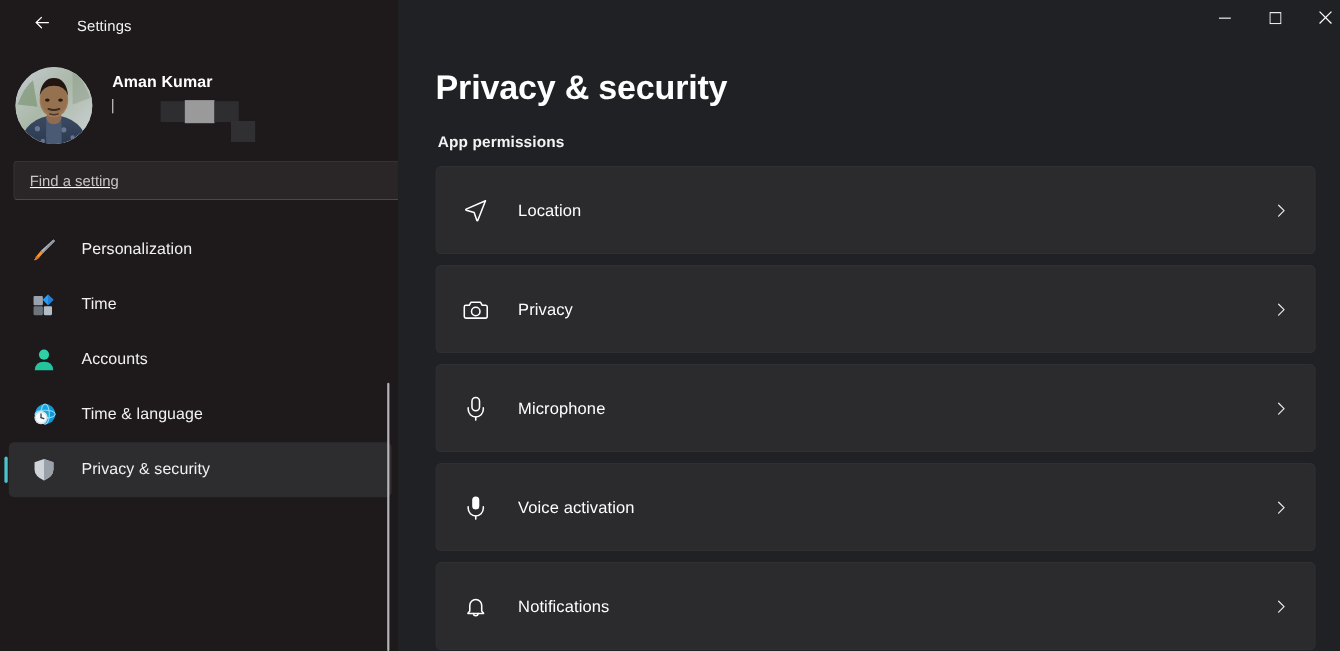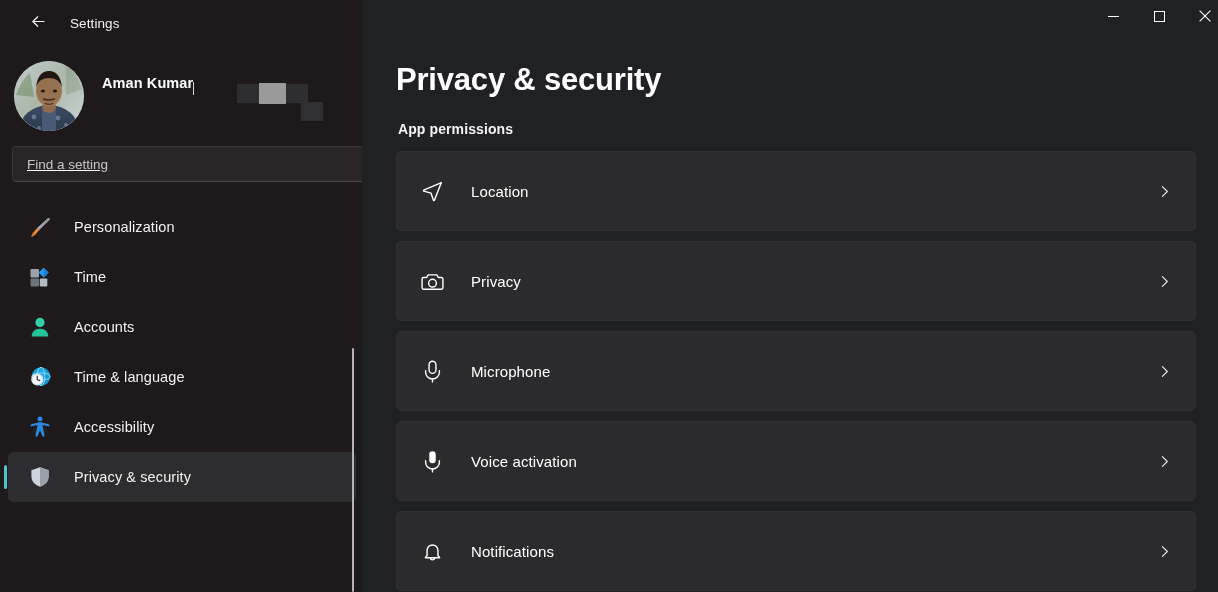--- a/index.html
+++ b/index.html
@@ -88,21 +88,21 @@
     flex: 0 0 70px;
     background: #b9bec4;
     position: relative;
     cursor: pointer;
   }
   .avatar svg { display: block; width: 70px; height: 70px; }
 
   .profile-text {
     margin-left: 18px;
     display: flex;
-    flex-direction: row;
+    flex-direction: column;
     justify-content: center;
     padding-bottom: 2px;
   }
   .profile-name {
     font-size: 14.5px;
     font-weight: 700;
     color: #ffffff;
     letter-spacing: .1px;
   }
   .profile-email-wrap {
@@ -434,29 +434,20 @@
             <circle cx="9.3" cy="14.6" r="6" fill="#e9f3f8"></circle>
             <circle cx="9.3" cy="14.6" r="5.2" fill="#f7fbfd" stroke="#b7cdd9" stroke-width=".6"></circle>
             <line x1="9.3" y1="14.6" x2="9.3" y2="11.2" stroke="#33424d" stroke-width="1.2" stroke-linecap="round"></line>
             <line x1="9.3" y1="14.6" x2="11.8" y2="15.6" stroke="#33424d" stroke-width="1.2" stroke-linecap="round"></line>
           </svg>
         </span>
         <span class="nav-label">Time &amp; language</span>
       </div>
 
 
-      <div class="nav-item">
-        <span class="nav-icon">
-          <svg width="24" height="24" viewBox="0 0 24 24" fill="#2b88e0">
-            <circle cx="12" cy="3.9" r="2.5"></circle>
-            <path d="M12 7.1 L3.2 9.2 a1.1 1.1 0 0 0 0.5 2.1 L9.6 10 L7.4 20.6 a1.15 1.15 0 0 0 2.2 0.5 L12 15.2 l2.4 5.9 a1.15 1.15 0 0 0 2.2 -0.5 L14.4 10 l5.9 1.3 a1.1 1.1 0 0 0 0.5 -2.1 Z"></path>
-          </svg>
-        </span>
-        <span class="nav-label">Accessibility</span>
-      </div>
 
       <div class="nav-item selected">
         <span class="accent"></span>
         <span class="nav-icon">
           <svg width="24" height="24" viewBox="0 0 24 24">
             <path d="M12 2.2 L20.6 5.3 v6.4 q0 6.6 -8.6 10.1 Q3.4 18.3 3.4 11.7 V5.3 Z" fill="#cfd4da"></path>
             <path d="M12 2.2 L20.6 5.3 v6.4 q0 6.6 -8.6 10.1 Z" fill="#9aa1a9"></path>
           </svg>
         </span>
         <span class="nav-label">Privacy &amp; security</span>

